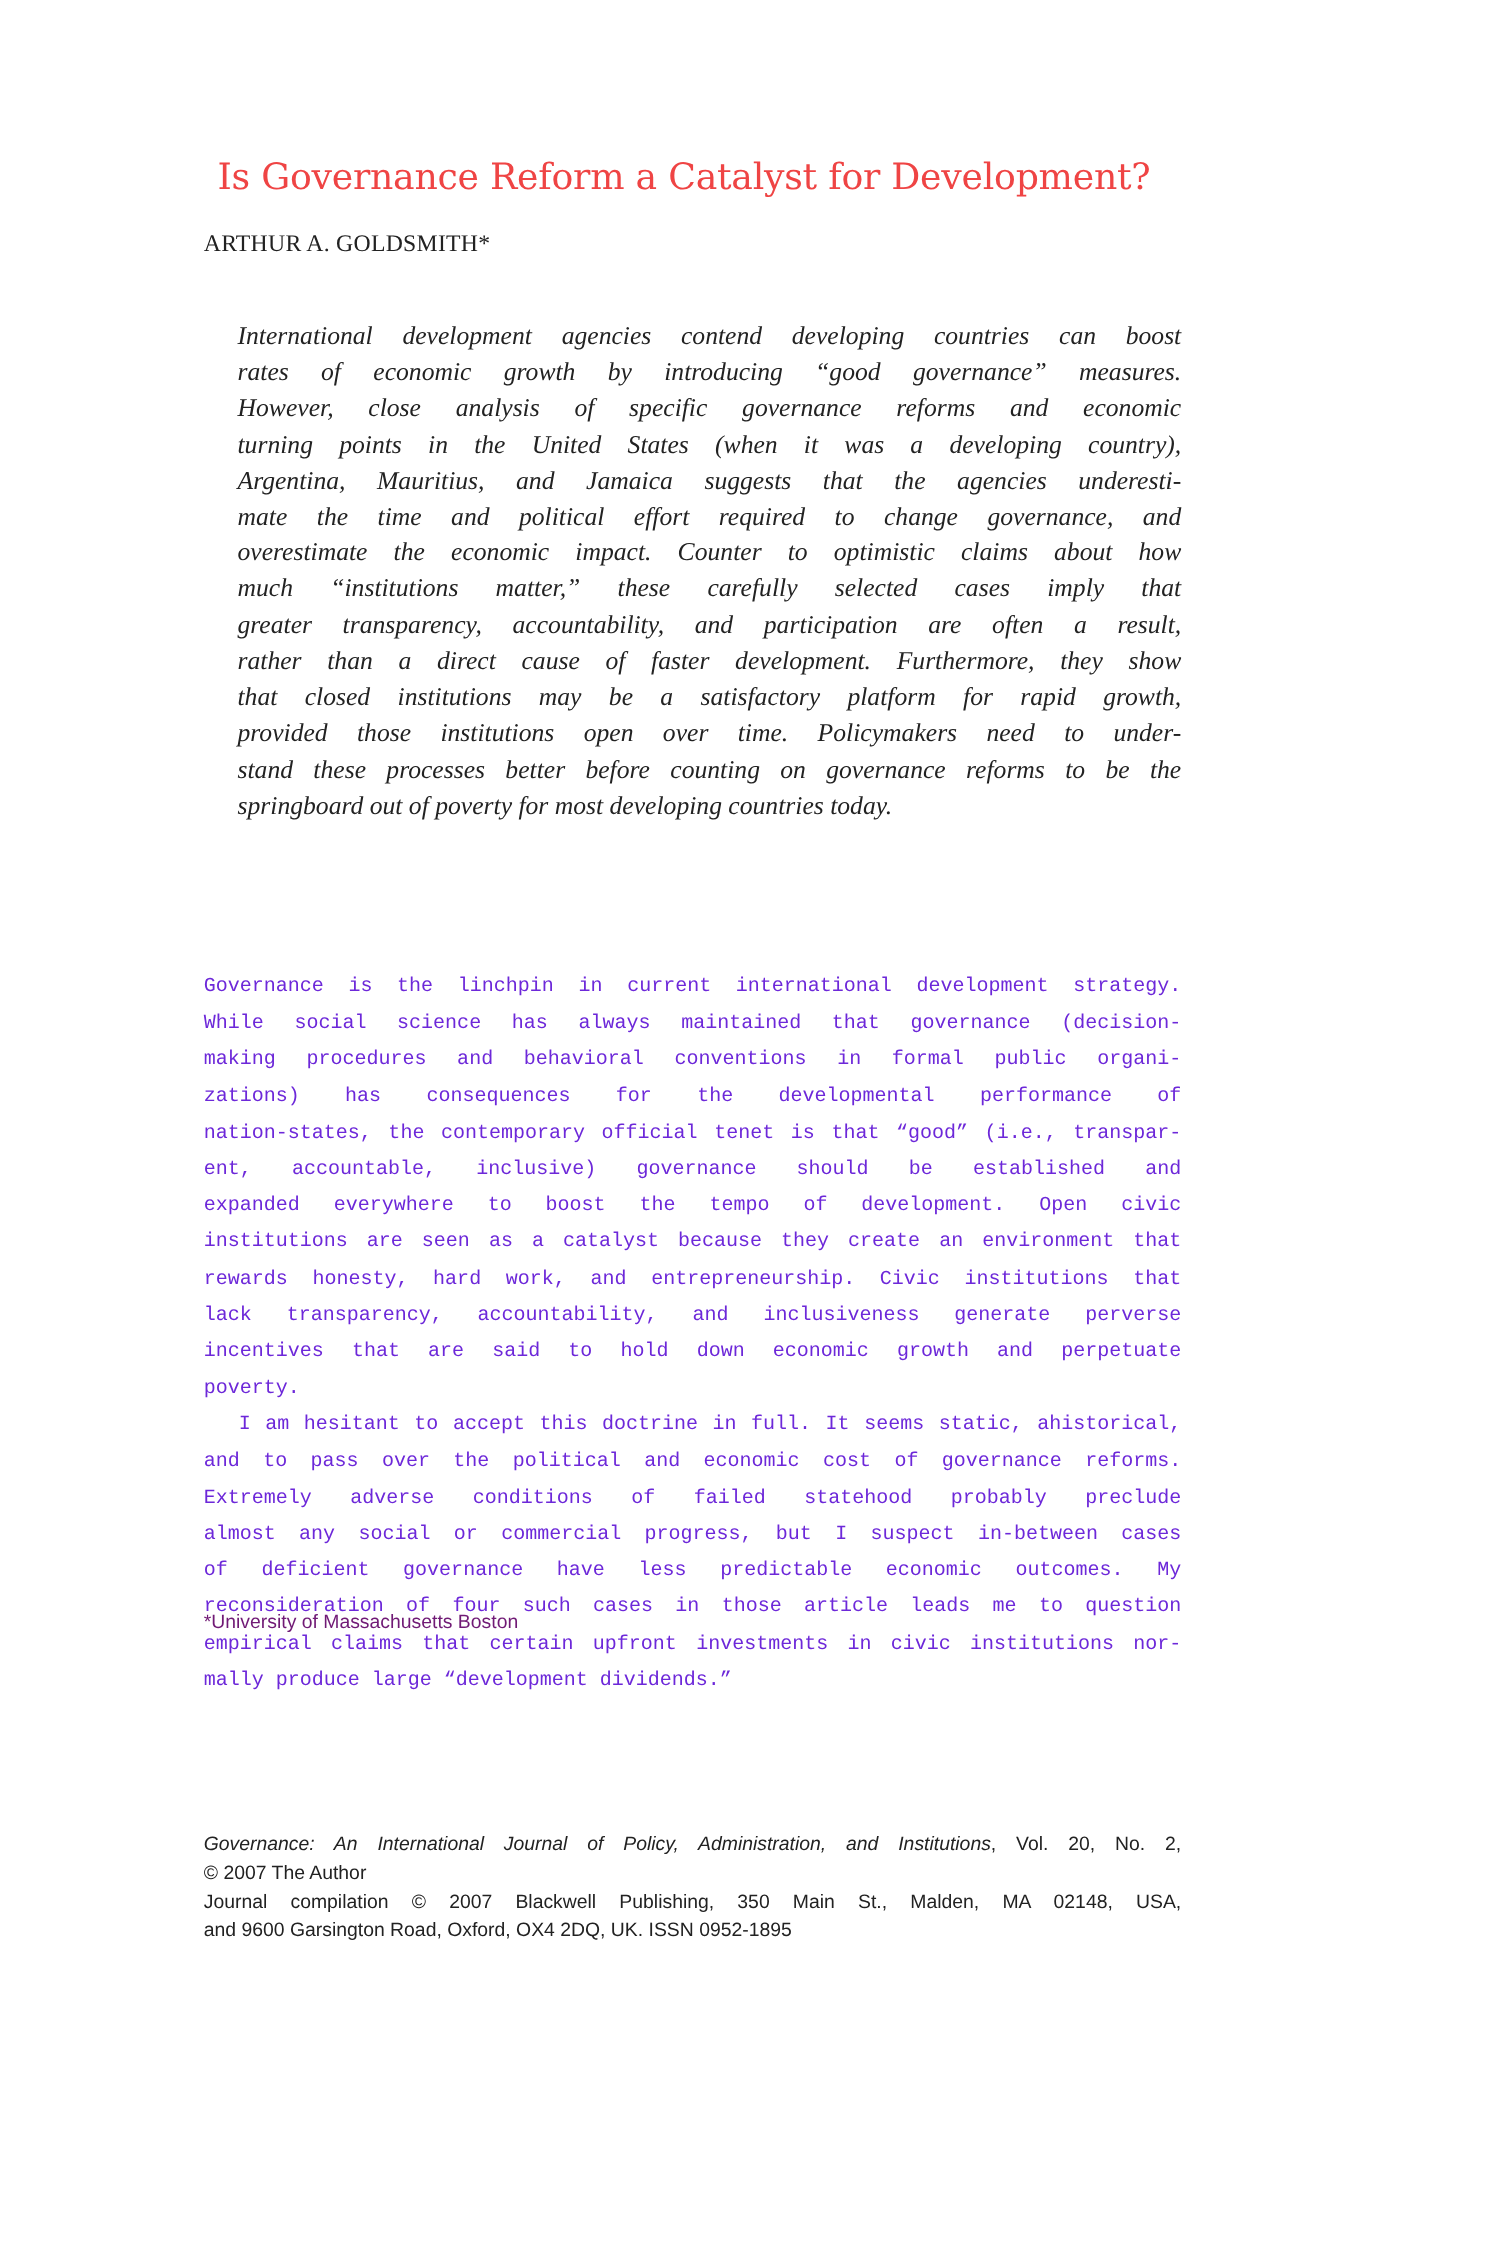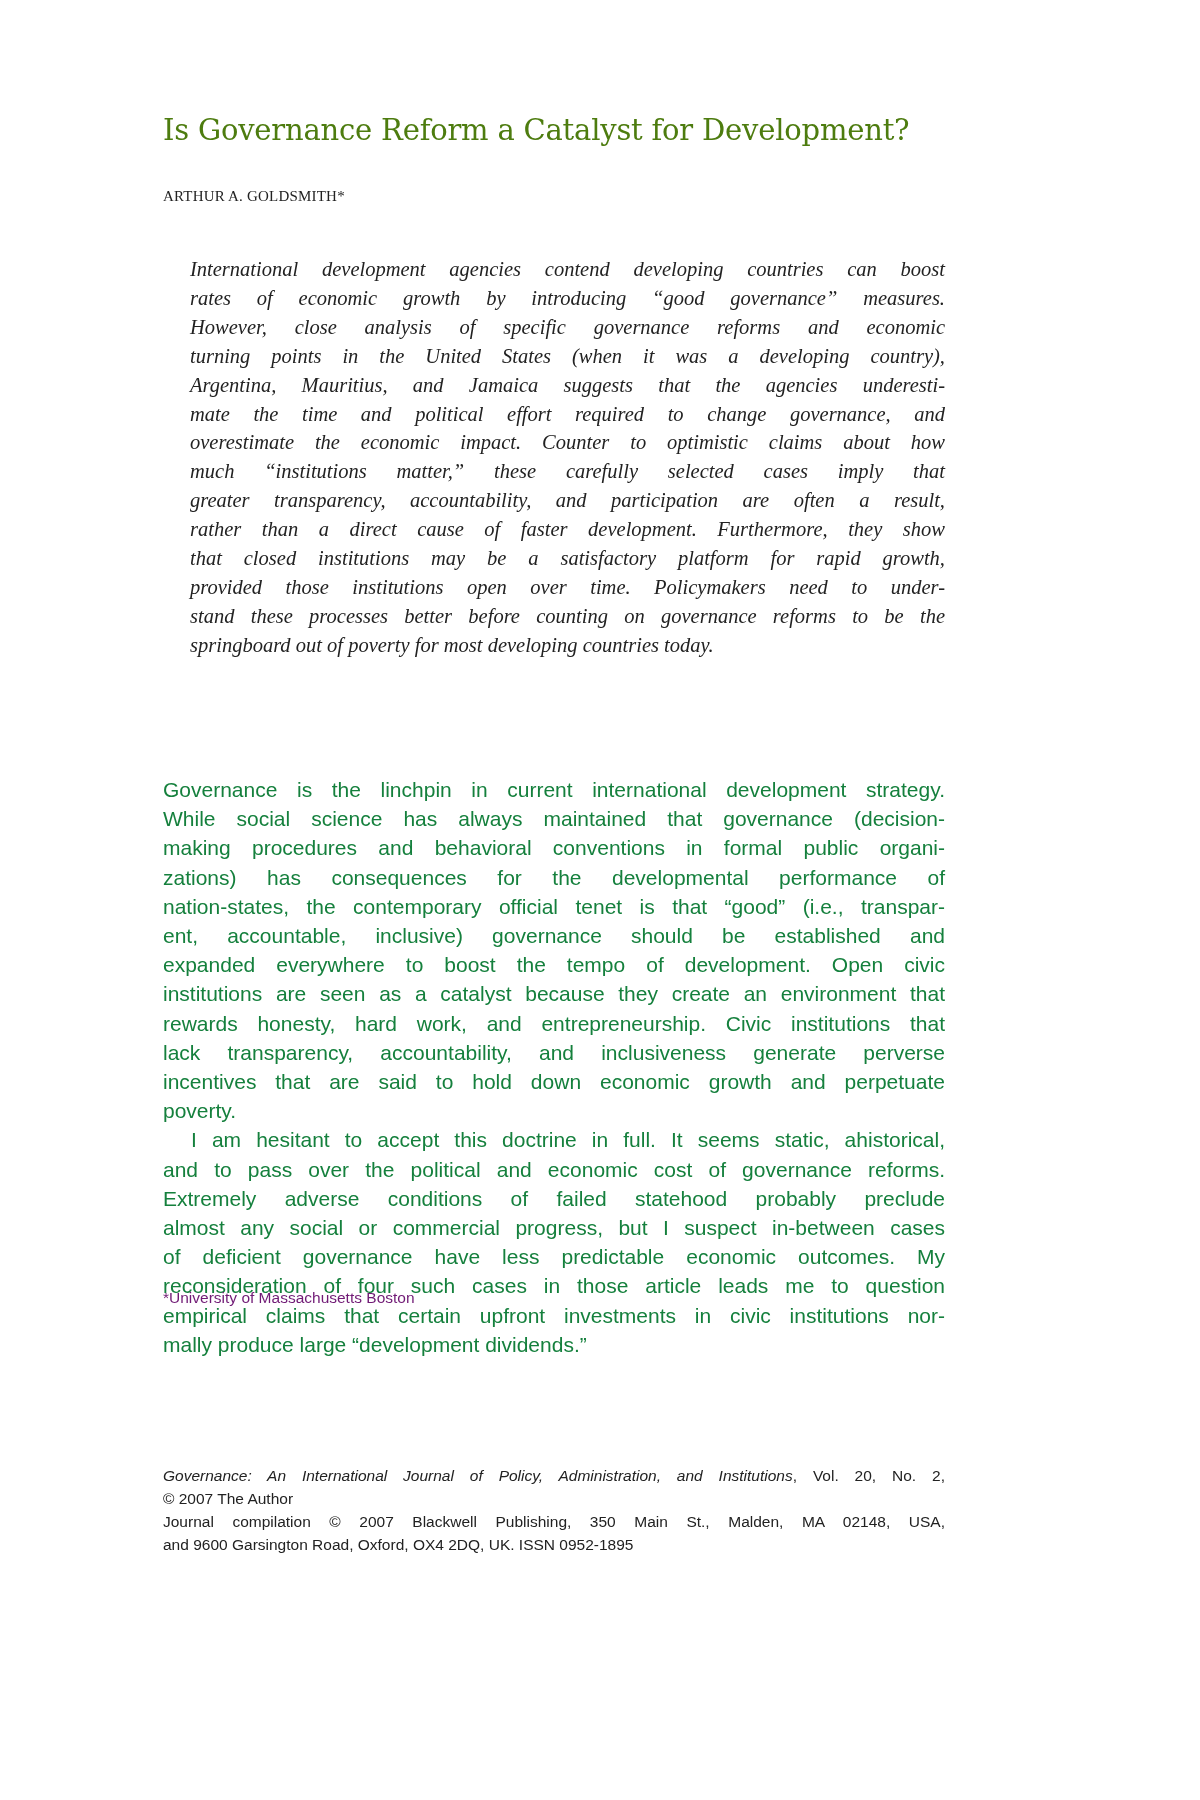--- a/index.html
+++ b/index.html
@@ -18,35 +18,35 @@
       position: absolute;
       left: 163px;
       top: 0;
       width: 782px;
     }
     .title {
       position: absolute;
       top: 110px;
       left: 0;
       width: 800px;
-      margin: 0;
+      margin: 11px;
       font-family: "DejaVu Serif", serif;
       font-weight: normal;
       font-size: 29px;
       line-height: 40px;
       letter-spacing: -0.2px;
-      color: #4d7c0f;
+      color: #ef4444;
       white-space: nowrap;
     }
     .author {
       position: absolute;
       top: 184px;
       left: 0;
       font-family: "Liberation Serif", serif;
-      font-size: 15px;
+      font-size: 19px;
       line-height: 24px;
       letter-spacing: 0.2px;
       color: #222;
       white-space: nowrap;
     }
     .abstract {
       position: absolute;
       top: 255px;
       left: 27px;
       width: 755px;
@@ -57,24 +57,24 @@
       line-height: 28.9px;
       text-align: justify;
       hyphens: manual;
       color: #222;
     }
     .body-text {
       position: absolute;
       top: 775px;
       left: 0;
       width: 782px;
-      font-family: Liberation Sans, sans-serif;
-      font-size: 21px;
+      font-family: Liberation Mono, monospace;
+      font-size: 16px;
       line-height: 29.2px;
-      color: #15803d;
+      color: #6d28d9;
     }
     .body-text p {
       margin: 0;
       text-align: justify;
       hyphens: manual;
     }
     .footnote {
       position: absolute;
       top: 1287px;
       left: 0;

